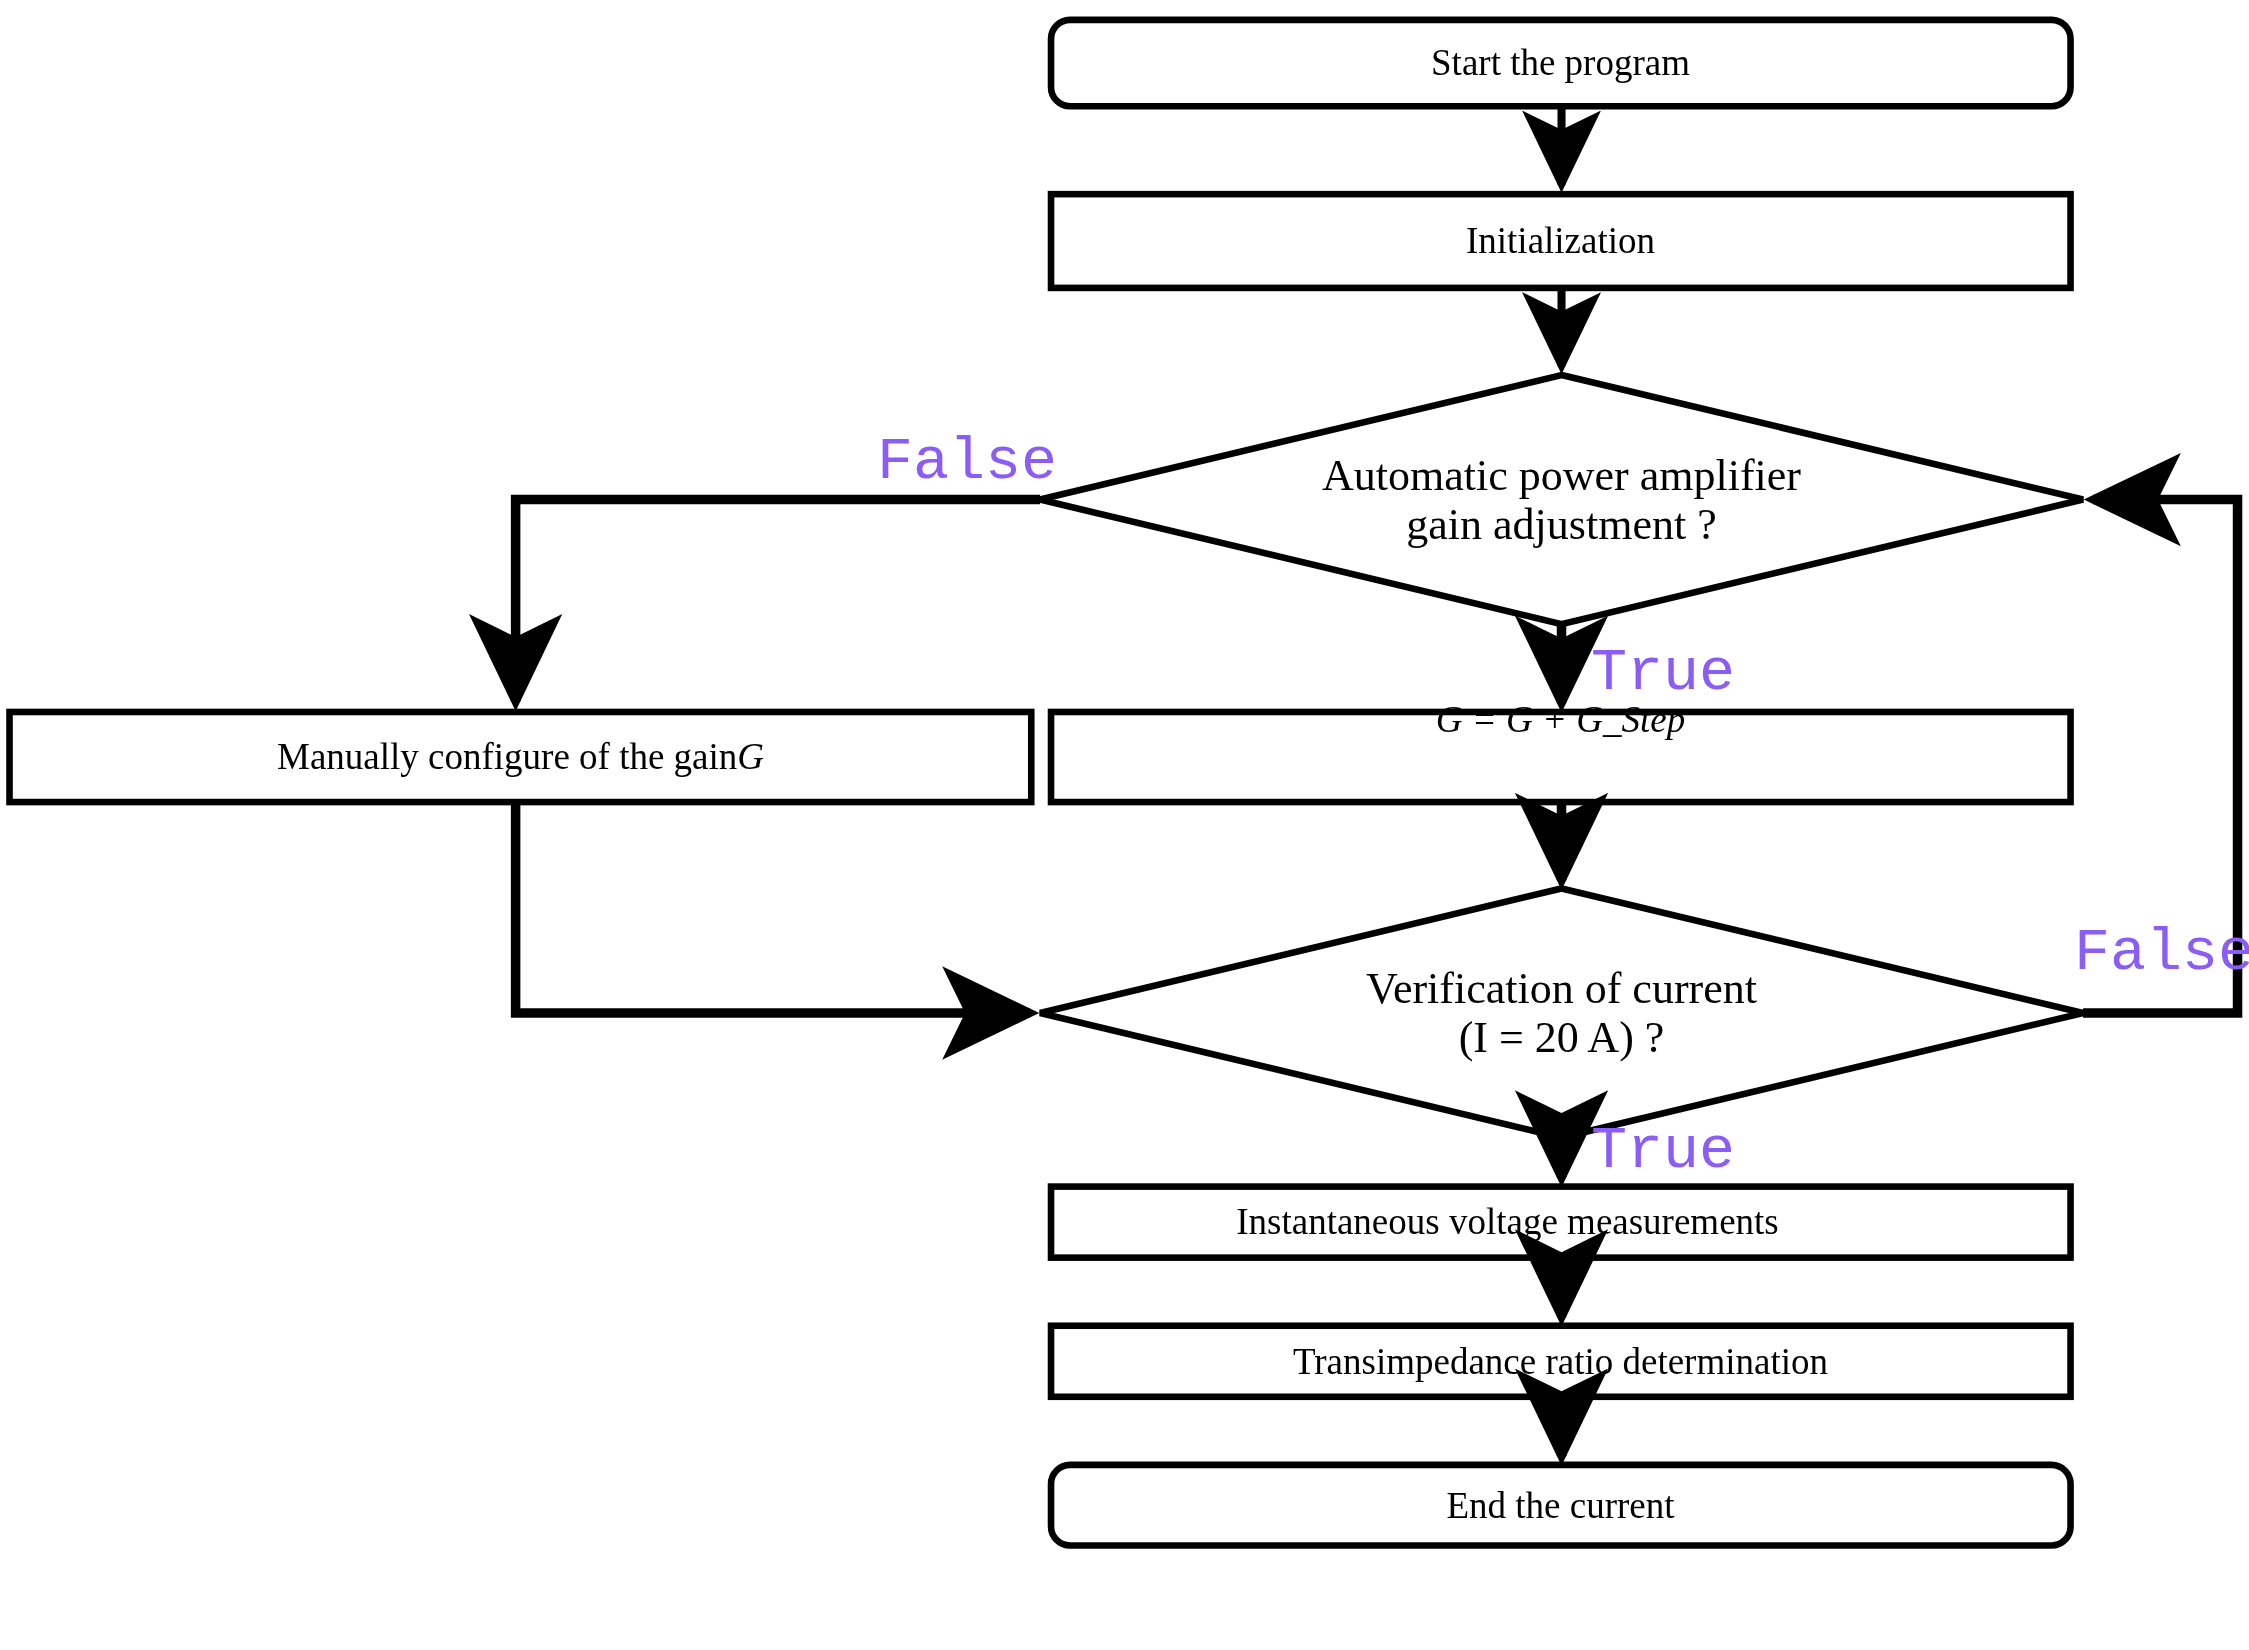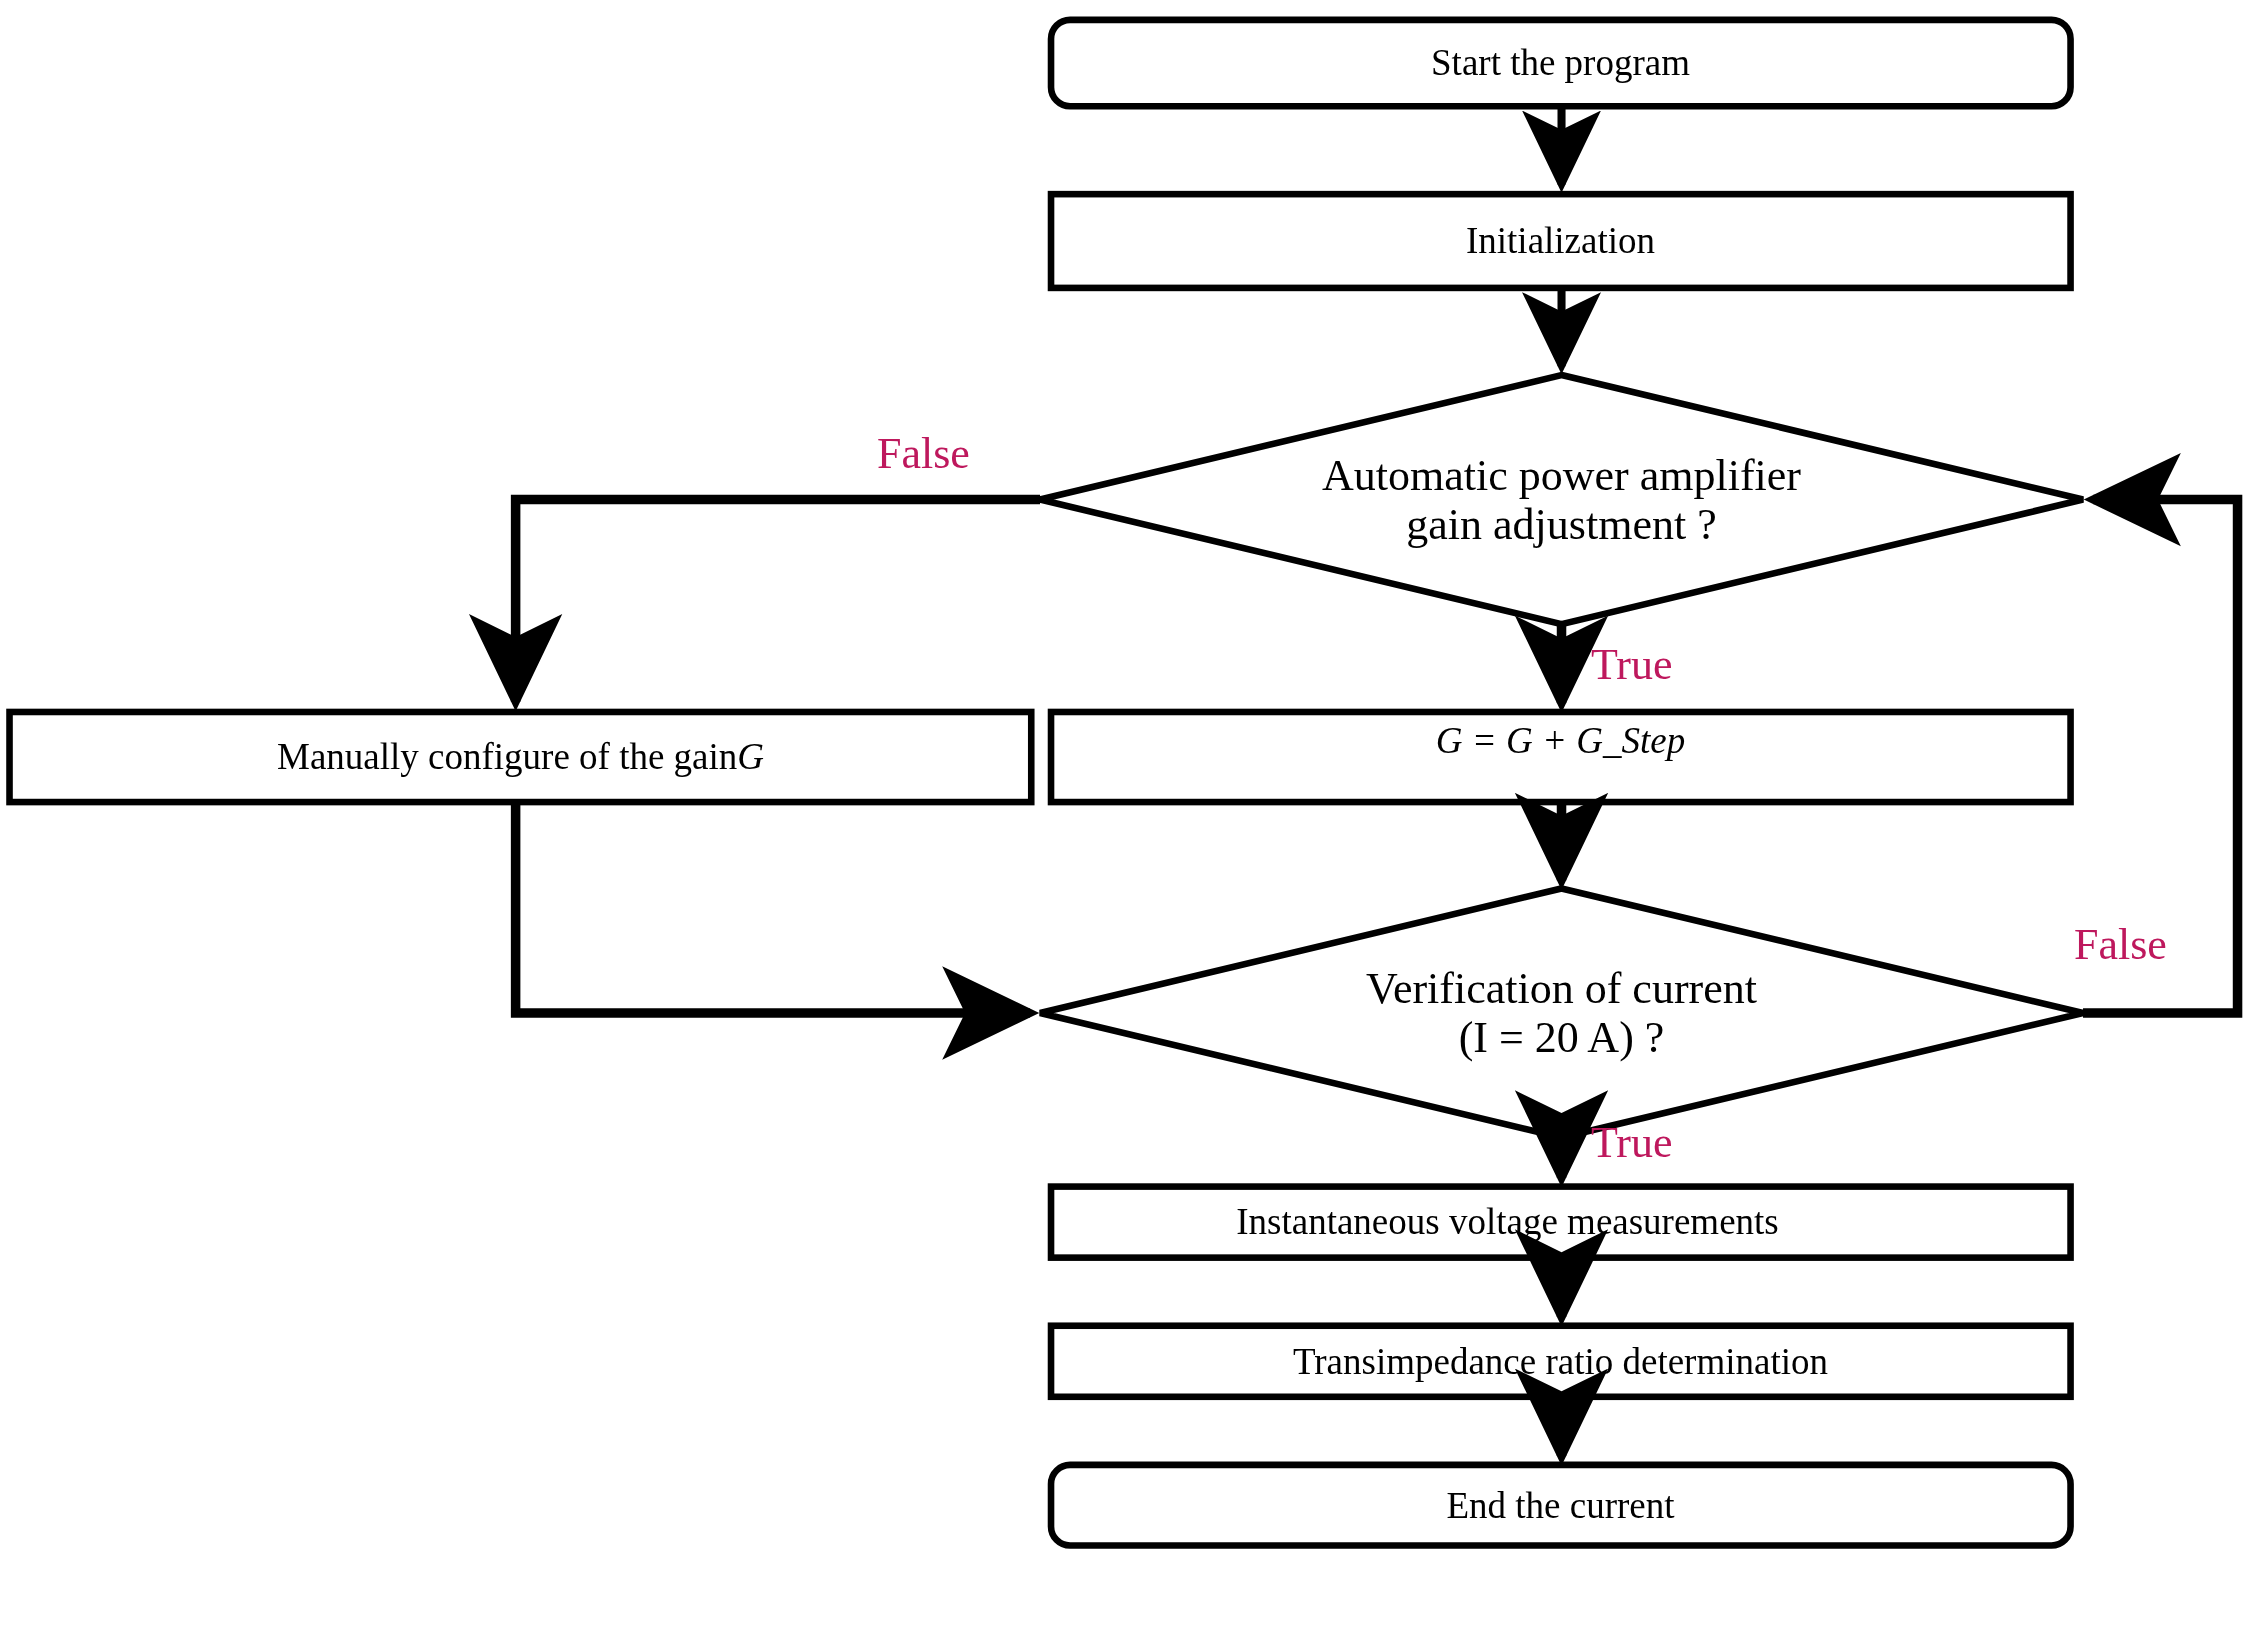--- a/index.html
+++ b/index.html
@@ -32,23 +32,23 @@
     color: #000000;
     font-family: "Liberation Serif", "DejaVu Serif", serif;
     line-height: 1.12;
     white-space: pre-line;
     pointer-events: none;
   }
   .box-label { font-size: 37px; }
   .diamond-label { font-size: 44px; }
   .edge-label {
     position: absolute;
-    color: #be185d;
-    font-family: Liberation Serif, serif;
-    font-size: 44px;
+    color: #8b5cf6;
+    font-family: Liberation Mono, monospace;
+    font-size: 60px;
     white-space: nowrap;
   }
   .ital { font-style: italic; }
 </style>
 </head>
 <body>
 
 <div id="stage">
 
   <svg id="flow-svg" viewBox="0 0 3072 2254" xmlns="http://www.w3.org/2000/svg">
@@ -99,21 +99,21 @@
 
   <div class="node-label box-label" style="left:1051px; top:20px; width:1019px; height:86px;">Start the program</div>
 
   <div class="node-label diamond-label" style="left:1049px; top:412px; width:1025px; height:176px;">Automatic power amplifier
 gain adjustment ?</div>
 
   <div class="node-label box-label" style="left:1051px; top:194px; width:1019px; height:94px;">Initialization</div>
 
   <div class="node-label box-label" style="left:9.5px; top:712px; width:1022px; height:90px;"><span>Manually configure of the gain </span><span class="ital">G</span></div>
 
-  <div class="node-label box-label ital" style="left:1051px; top:696px; width:1019px; height:90px;">G = G + G_Step</div>
+  <div class="node-label box-label ital" style="left:1051px; top:675px; width:1019px; height:90px;">G = G + G_Step</div>
 
   <div class="node-label diamond-label" style="left:1049px; top:925px; width:1025px; height:176px;">Verification of current
 (I = 20 A) ?</div>
 
   <div class="node-label box-label" style="left:998px; top:1186px; width:1019px; height:71px;">Instantaneous voltage measurements</div>
 
   <div class="node-label box-label" style="left:1051px; top:1326px; width:1019px; height:71px;">Transimpedance ratio determination</div>
 
   <div class="node-label box-label" style="left:1051px; top:1465px; width:1019px; height:81px;">End the current</div>
 

